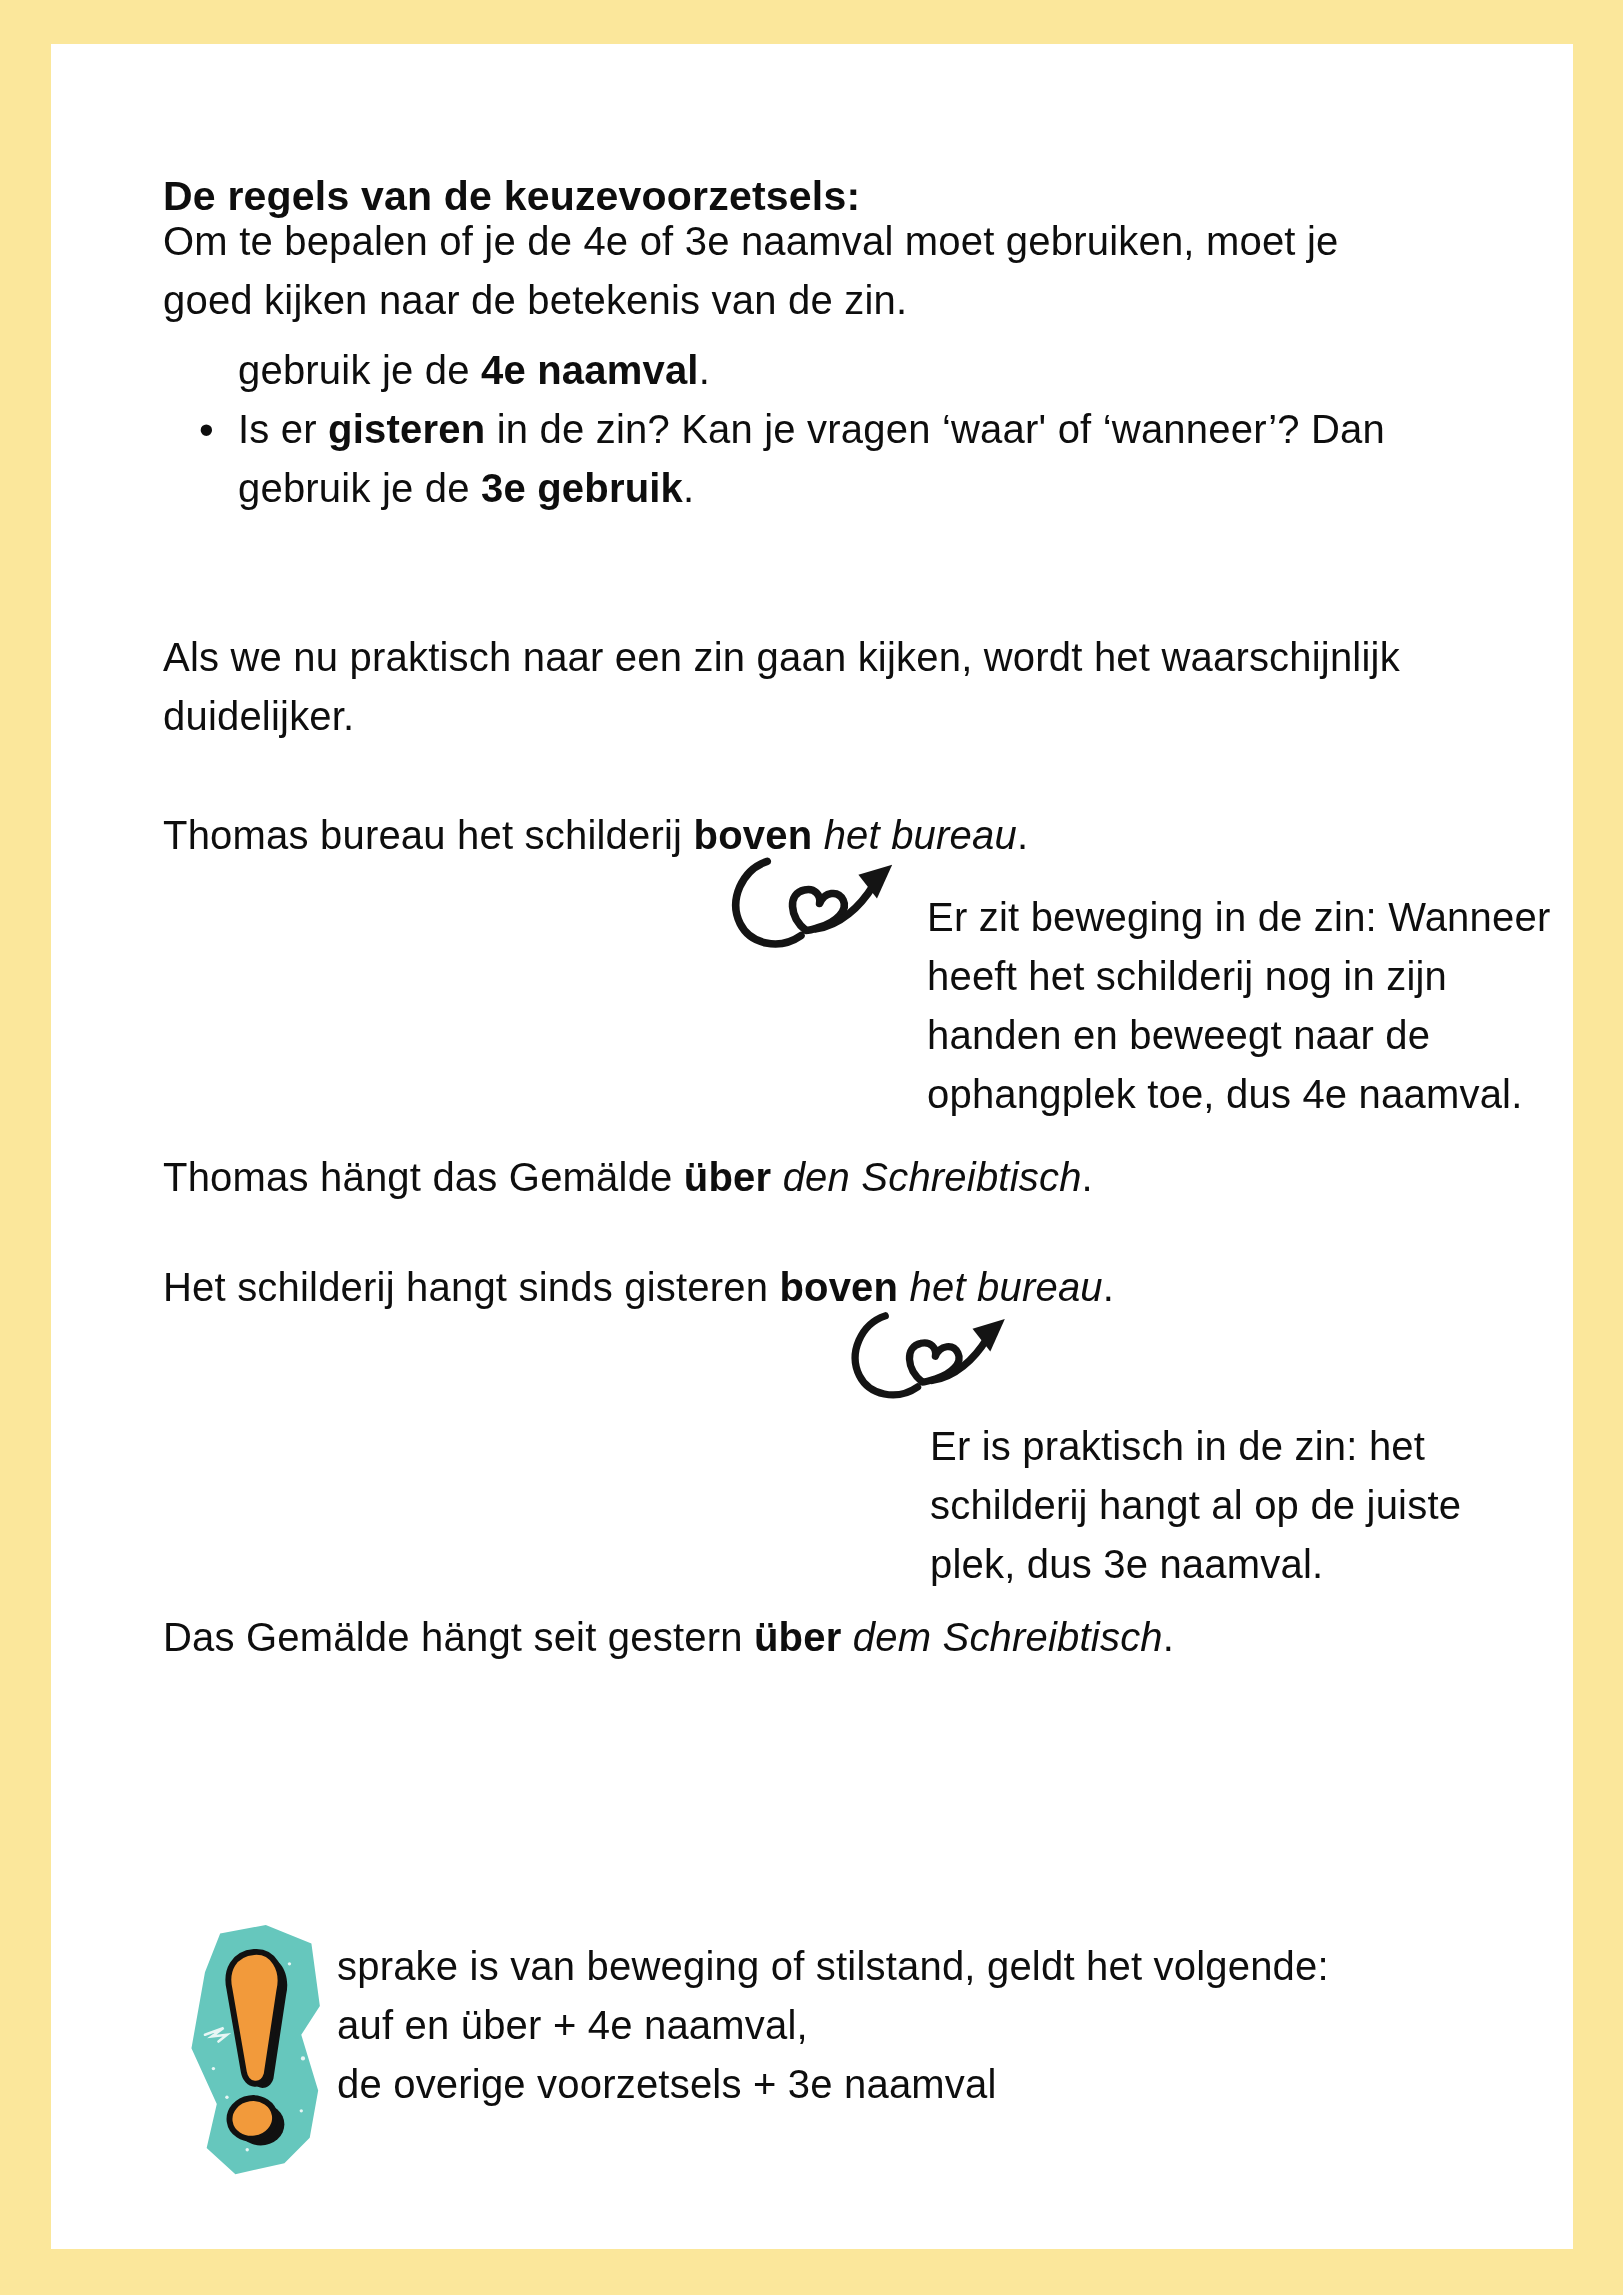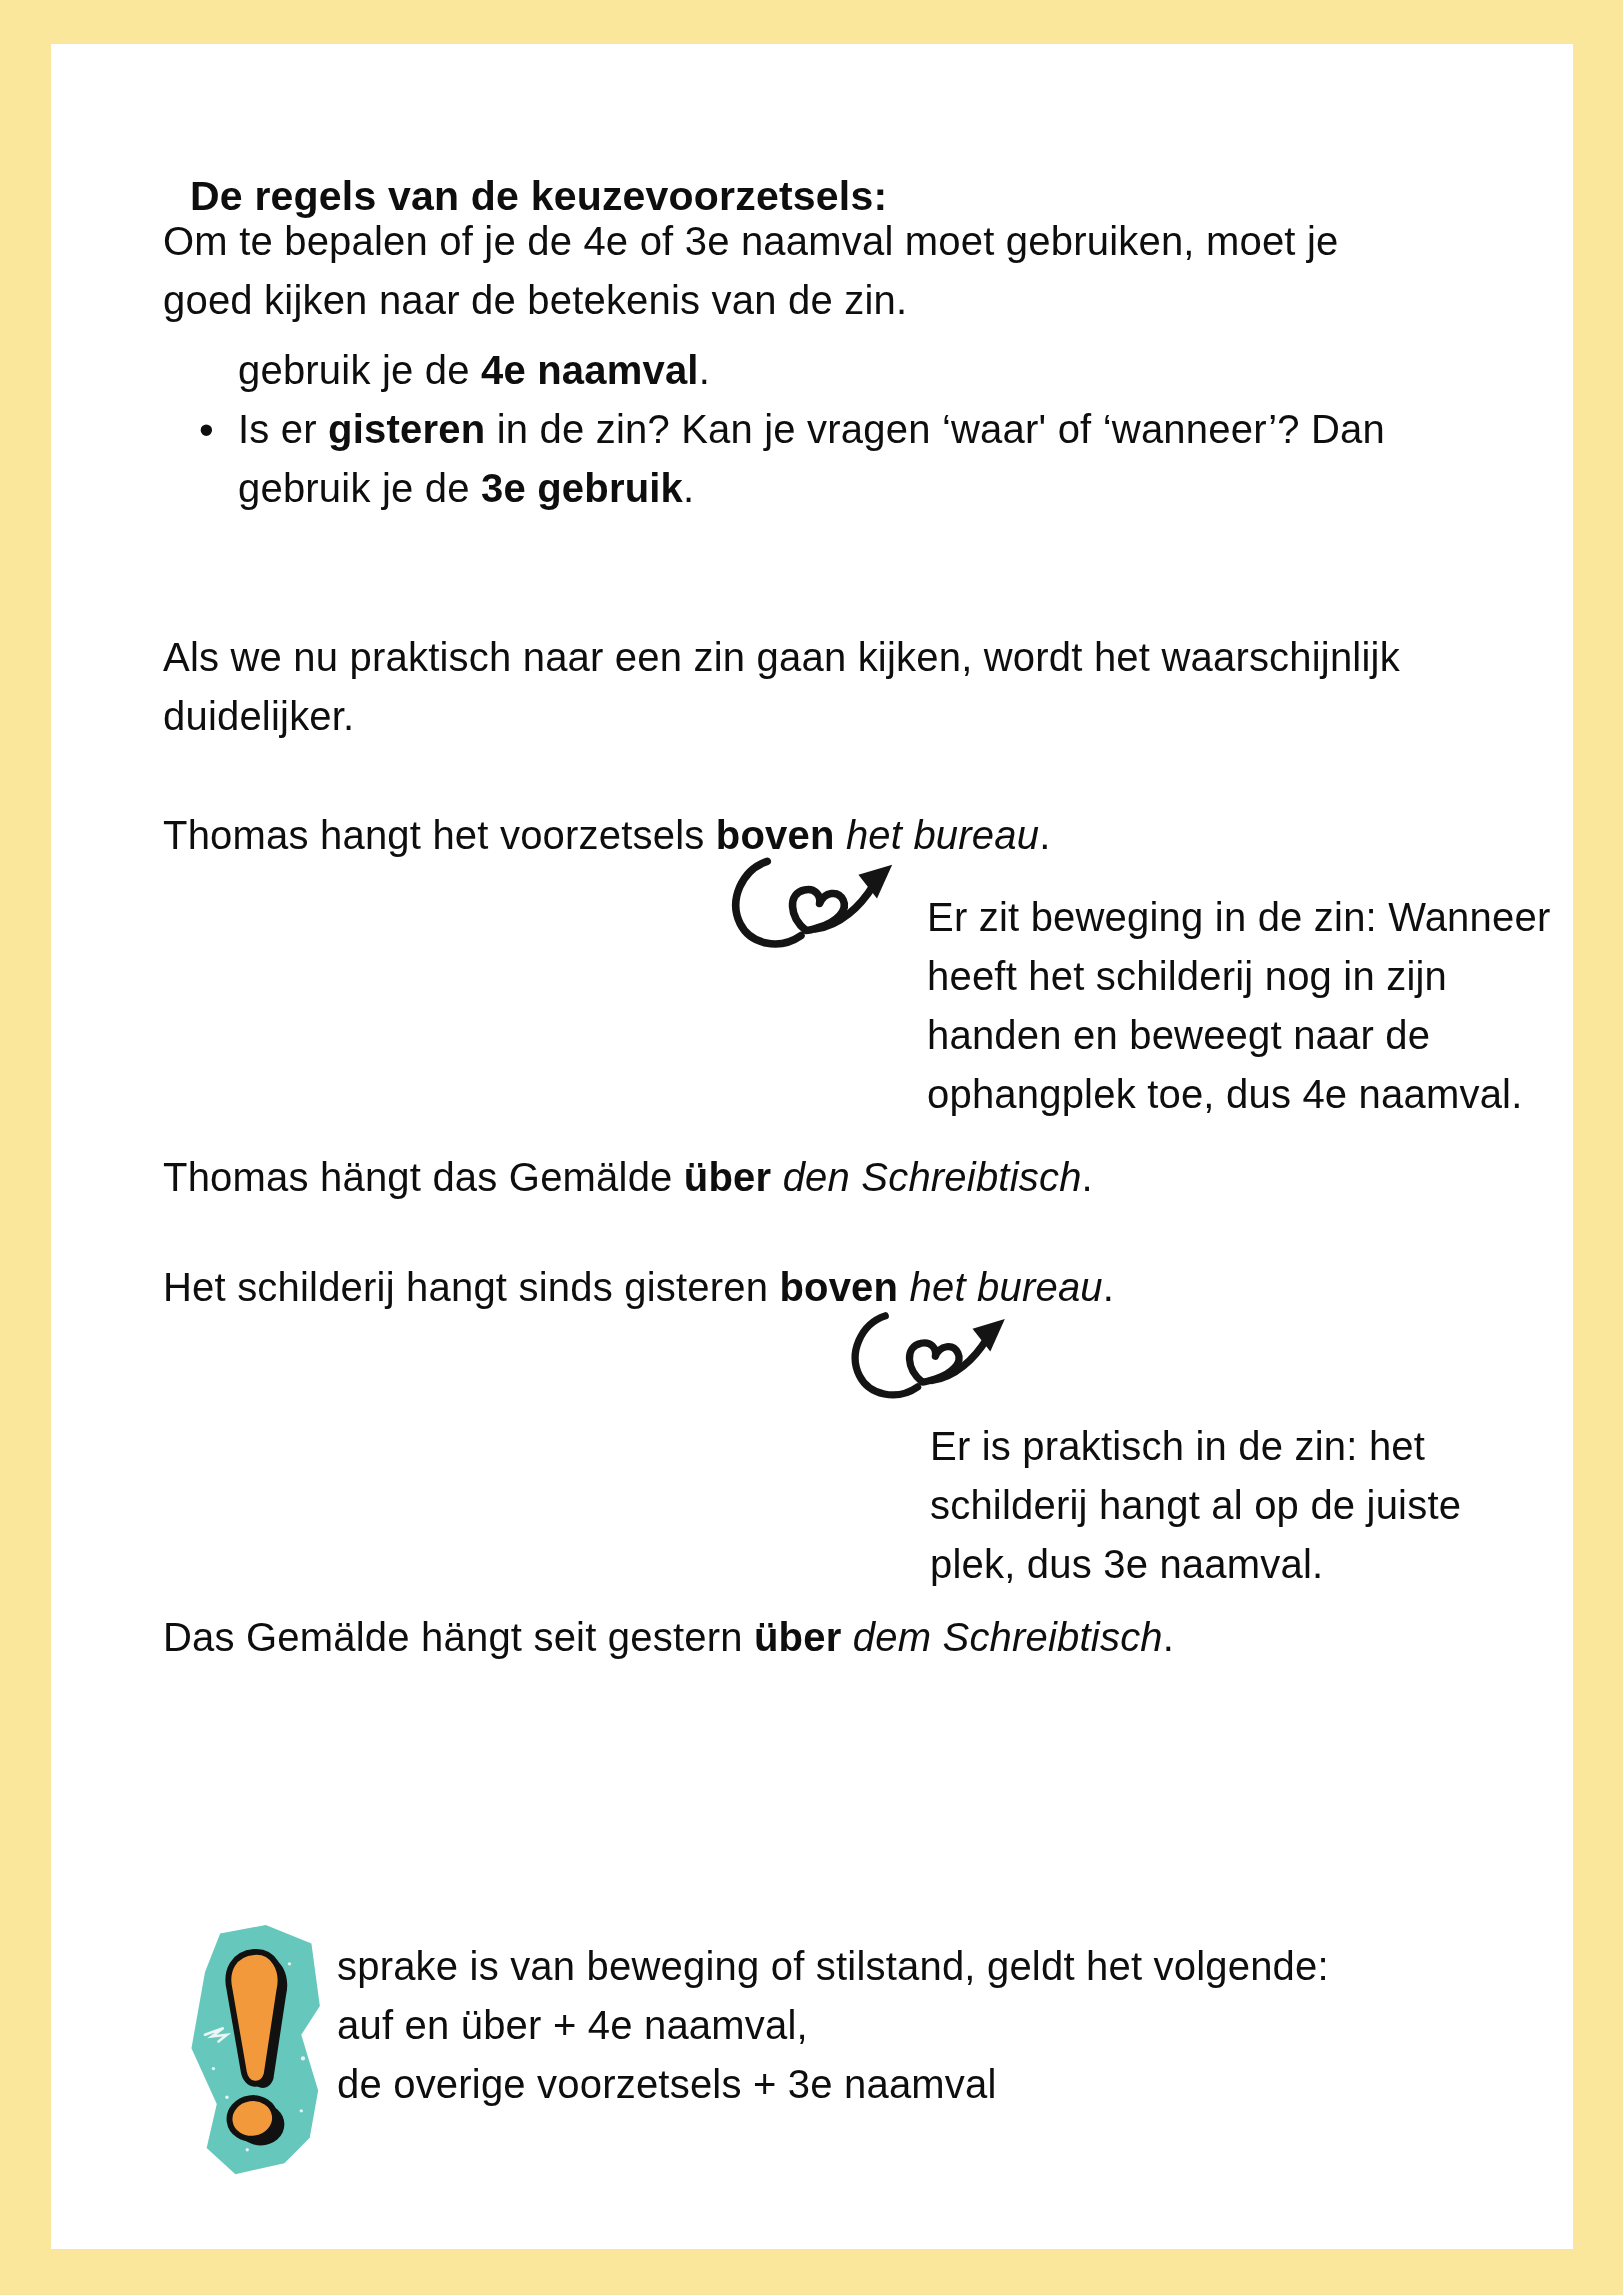--- a/index.html
+++ b/index.html
@@ -11,21 +11,21 @@
   }
   .paper{
     position:absolute;left:51px;top:44px;width:1522px;height:2205px;
     background:#ffffff;
   }
   .abs{position:absolute;}
   .txt{
     font-size:40px;line-height:59px;white-space:nowrap;
     letter-spacing:0.2px;
   }
-  .title{font-weight:700;font-size:41px;margin-left:27px;}
+  .title{font-weight:700;font-size:41px;}
   .bold{font-weight:700;}
   .it{font-style:italic;}
   .bu{
     font-weight:700;
     text-decoration-thickness:4.2px;
     text-underline-offset:7.6px;
   }
   .bullet-line{position:relative;padding-left:75px;}
   .bullet-line.first::before{
     content:"\2022";
@@ -57,21 +57,21 @@
     <span>gebruik je de </span><span class="bold">3e gebruik</span><span>.</span>
   </div>
 </div>
 
 <div class="abs txt" style="left:163px;top:628px;">
   <div>Als we nu praktisch naar een zin gaan kijken, wordt het waarschijnlijk</div>
   <div>duidelijker.</div>
 </div>
 
 <div class="abs txt" style="left:163px;top:806px;">
-  <span>Thomas hangt het voorzetsels </span><span class="bu">boven</span><span> </span><span class="it">het bureau</span><span>.</span>
+  <span>Thomas bureau het schilderij </span><span class="bu">boven</span><span> </span><span class="it">het bureau</span><span>.</span>
 </div>
 
 <svg class="abs" style="left:725px;top:856px;" width="179" height="106" viewBox="0 0 212 125">
   <path d="M 50,6 C 20,16 4,52 18,80 C 30,104 64,112 90,94" fill="none" stroke="#141414" stroke-width="9" stroke-linecap="round"></path>
   <path d="M 96,88 C 76,72 74,44 94,40 C 106,37 114,46 112,56 C 118,42 134,40 140,52 C 146,64 132,78 112,84 C 106,86 100,88 96,88 Z" fill="none" stroke="#141414" stroke-width="9" stroke-linejoin="round"></path>
   <path d="M 108,86 C 136,82 160,60 176,34" fill="none" stroke="#141414" stroke-width="9" stroke-linecap="round"></path>
   <polygon points="158,22 198,10 180,50" fill="#141414"></polygon>
 </svg>
 
 <div class="abs txt" style="left:927px;top:888px;">

